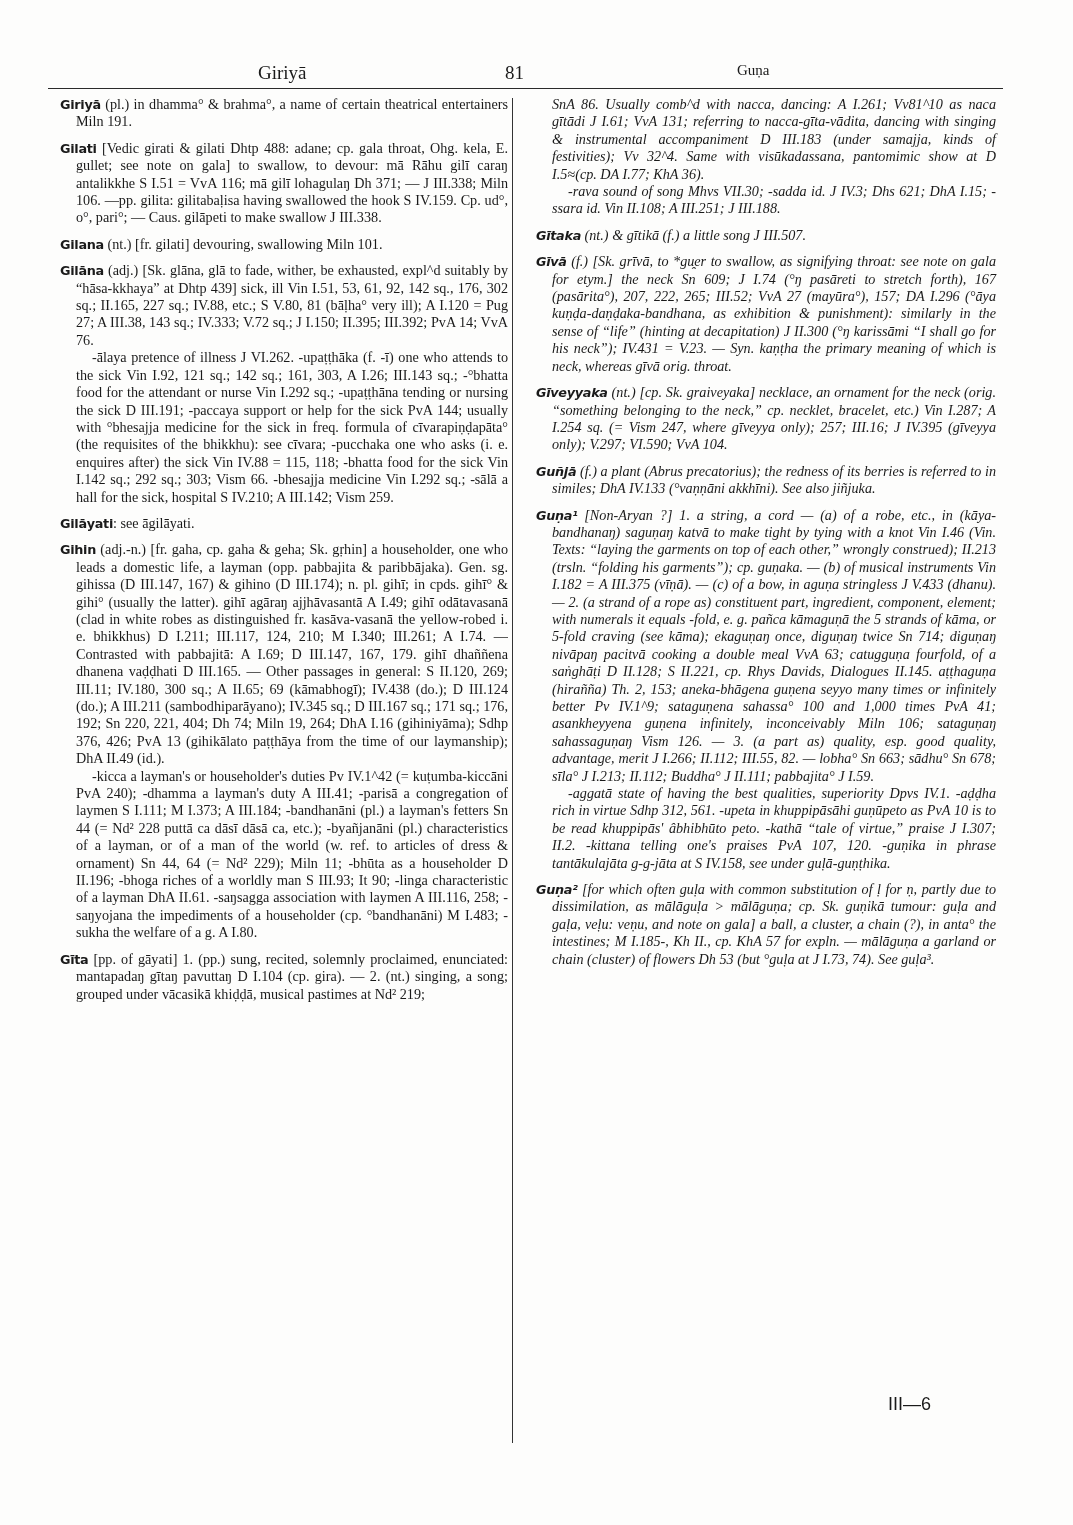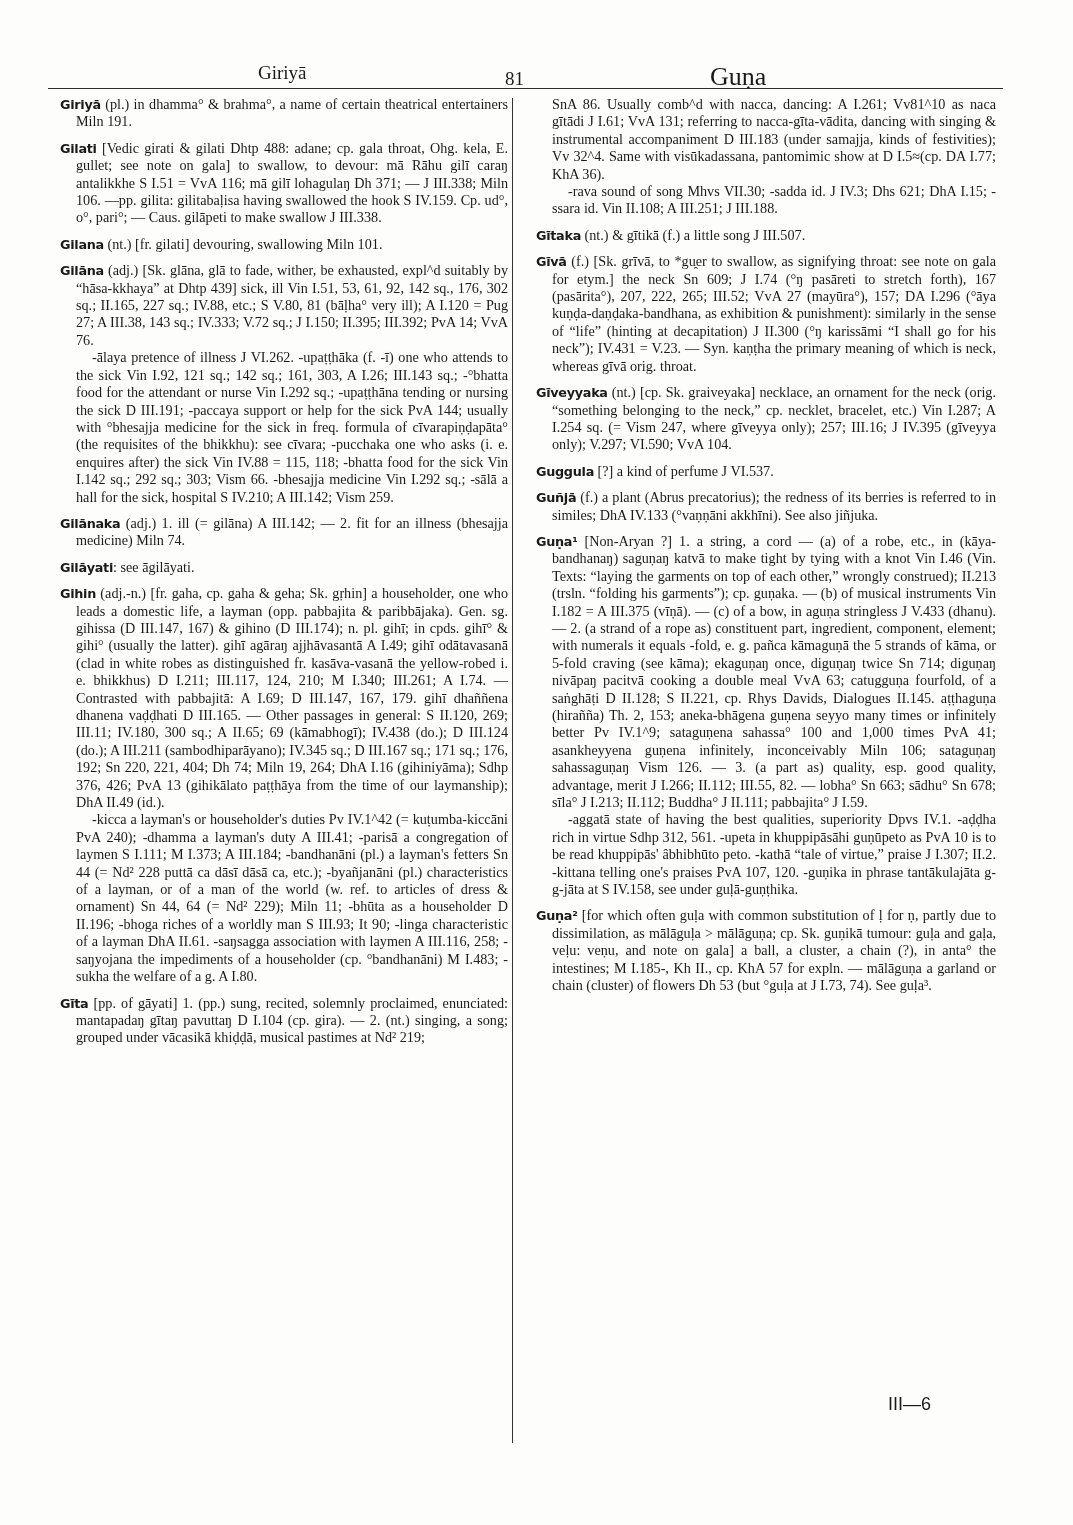--- a/index.html
+++ b/index.html
@@ -1,25 +1,25 @@
 <!DOCTYPE html>
 <html><head>
 <meta charset="utf-8">
 <style>
   html, body { margin: 0; padding: 0; background: #fdfdfc; }
   body { width: 1073px; height: 1525px; position: relative; overflow: hidden;
          font-family: "Liberation Serif", "DejaVu Serif", serif; color: #1a1a1a; }
   .header { position: absolute; top: 58px; left: 48px; width: 955px; height: 30px; }
   .hd-left { position: absolute; left: 210px; top: 4px; font-size: 19px; }
-  .hd-num { position: absolute; left: 457px; top: 4px; font-size: 19px; margin-top: 6px; }
-  .hd-right { position: absolute; left: 662px; top: 4px; font-size: 26px; }
+  .hd-num { position: absolute; left: 457px; top: 4px; font-size: 19px; }
+  .hd-right { position: absolute; left: 689px; top: 4px; font-size: 15px; }
   .rule { position: absolute; top: 88px; left: 48px; width: 955px; height: 0; border-top: 1.6px solid #2a2a2a; }
   .col { position: absolute; top: 96px; width: 448px; font-size: 14.2px; line-height: 17.4px; text-align: justify; }
   .col-left { left: 60px; }
-  .col-right { left: 536px; width: 460px; }
+  .col-right { left: 536px; width: 460px; font-style: italic; }
   .divider { position: absolute; left: 512px; top: 98px; height: 1345px; border-left: 1.4px solid #333; }
   .entry { margin: 0 0 9px 0; padding-left: 16px; text-indent: -16px; }
   .entry.cont { text-indent: 0; padding-left: 16px; }
   .hw { font-family: "DejaVu Sans", sans-serif; font-weight: bold; font-size: 12.8px; letter-spacing: -0.3px; }
   .sub { display: block; text-indent: 16px; }
   .footer-sig { position: absolute; left: 888px; top: 1394px; font-family: "Liberation Sans", sans-serif; font-size: 18px; }
 </style>
 </head>
 <body>
 
@@ -29,30 +29,28 @@
   <span class="hd-right">Guṇa</span>
 </div>
 <div class="rule"></div>
 <div class="divider"></div>
 
 <div class="col col-left">
   <p class="entry"><span class="hw">Giriyā</span><span> (pl.) in dhamma° &amp; brahma°, a name of certain theatrical entertainers Miln 191.</span></p>
   <p class="entry"><span class="hw">Gilati</span><span> [Vedic girati &amp; gilati Dhtp 488: adane; cp. gala throat, Ohg. kela, E. gullet; see note on gala] to swallow, to devour: mā Rāhu gilī caraŋ antalikkhe S I.51 = VvA 116; mā gilī lohagulaŋ Dh 371; — J III.338; Miln 106. —pp. gilita: gilitabaḷisa having swallowed the hook S IV.159. Cp. ud°, o°, pari°; — Caus. gilāpeti to make swallow J III.338.</span></p>
   <p class="entry"><span class="hw">Gilana</span><span> (nt.) [fr. gilati] devouring, swallowing Miln 101.</span></p>
   <p class="entry"><span class="hw">Gilāna</span><span> (adj.) [Sk. glāna, glā to fade, wither, be exhausted, expl^d suitably by “hāsa-kkhaya” at Dhtp 439] sick, ill Vin I.51, 53, 61, 92, 142 sq., 176, 302 sq.; II.165, 227 sq.; IV.88, etc.; S V.80, 81 (bāḷha° very ill); A I.120 = Pug 27; A III.38, 143 sq.; IV.333; V.72 sq.; J I.150; II.395; III.392; PvA 14; VvA 76.</span><span class="sub">-ālaya pretence of illness J VI.262. -upaṭṭhāka (f. -ī) one who attends to the sick Vin I.92, 121 sq.; 142 sq.; 161, 303, A I.26; III.143 sq.; -°bhatta food for the attendant or nurse Vin I.292 sq.; -upaṭṭhāna tending or nursing the sick D III.191; -paccaya support or help for the sick PvA 144; usually with °bhesajja medicine for the sick in freq. formula of cīvarapiṇḍapāta° (the requisites of the bhikkhu): see cīvara; -pucchaka one who asks (i. e. enquires after) the sick Vin IV.88 = 115, 118; -bhatta food for the sick Vin I.142 sq.; 292 sq.; 303; Vism 66. -bhesajja medicine Vin I.292 sq.; -sālā a hall for the sick, hospital S IV.210; A III.142; Vism 259.</span></p>
-  <p class="entry"><span class="hw">Gilānaka</span><span> (adj.) 1. ill (= gilāna) A III.142; — 2. fit for an illness (bhesajja medicine) Miln 74.</span></p>
   <p class="entry"><span class="hw">Gilāyati</span><span>: see āgilāyati.</span></p>
   <p class="entry"><span class="hw">Gihin</span><span> (adj.-n.) [fr. gaha, cp. gaha &amp; geha; Sk. gṛhin] a householder, one who leads a domestic life, a layman (opp. pabbajita &amp; paribbājaka). Gen. sg. gihissa (D III.147, 167) &amp; gihino (D III.174); n. pl. gihī; in cpds. gihī° &amp; gihi° (usually the latter). gihī agāraŋ ajjhāvasantā A I.49; gihī odātavasanā (clad in white robes as distinguished fr. kasāva-vasanā the yellow-robed i. e. bhikkhus) D I.211; III.117, 124, 210; M I.340; III.261; A I.74. — Contrasted with pabbajitā: A I.69; D III.147, 167, 179. gihī dhaññena dhanena vaḍḍhati D III.165. — Other passages in general: S II.120, 269; III.11; IV.180, 300 sq.; A II.65; 69 (kāmabhogī); IV.438 (do.); D III.124 (do.); A III.211 (sambodhiparāyano); IV.345 sq.; D III.167 sq.; 171 sq.; 176, 192; Sn 220, 221, 404; Dh 74; Miln 19, 264; DhA I.16 (gihiniyāma); Sdhp 376, 426; PvA 13 (gihikālato paṭṭhāya from the time of our laymanship); DhA II.49 (id.).</span><span class="sub">-kicca a layman's or householder's duties Pv IV.1^42 (= kuṭumba-kiccāni PvA 240); -dhamma a layman's duty A III.41; -parisā a congregation of laymen S I.111; M I.373; A III.184; -bandhanāni (pl.) a layman's fetters Sn 44 (= Nd² 228 puttā ca dāsī dāsā ca, etc.); -byañjanāni (pl.) characteristics of a layman, or of a man of the world (w. ref. to articles of dress &amp; ornament) Sn 44, 64 (= Nd² 229); Miln 11; -bhūta as a householder D II.196; -bhoga riches of a worldly man S III.93; It 90; -linga characteristic of a layman DhA II.61. -saŋsagga association with laymen A III.116, 258; -saŋyojana the impediments of a householder (cp. °bandhanāni) M I.483; -sukha the welfare of a g. A I.80.</span></p>
   <p class="entry"><span class="hw">Gīta</span><span> [pp. of gāyati] 1. (pp.) sung, recited, solemnly proclaimed, enunciated: mantapadaŋ gītaŋ pavuttaŋ D I.104 (cp. gira). — 2. (nt.) singing, a song; grouped under vācasikā khiḍḍā, musical pastimes at Nd² 219;</span></p>
 </div>
 
 <div class="col col-right">
   <p class="entry cont"><span>SnA 86. Usually comb^d with nacca, dancing: A I.261; Vv81^10 as naca gītādi J I.61; VvA 131; referring to nacca-gīta-vādita, dancing with singing &amp; instrumental accompaniment D III.183 (under samajja, kinds of festivities); Vv 32^4. Same with visūkadassana, pantomimic show at D I.5≈(cp. DA I.77; KhA 36).</span><span class="sub">-rava sound of song Mhvs VII.30; -sadda id. J IV.3; Dhs 621; DhA I.15; -ssara id. Vin II.108; A III.251; J III.188.</span></p>
   <p class="entry"><span class="hw">Gītaka</span><span> (nt.) &amp; gītikā (f.) a little song J III.507.</span></p>
   <p class="entry"><span class="hw">Gīvā</span><span> (f.) [Sk. grīvā, to *gu̯er to swallow, as signifying throat: see note on gala for etym.] the neck Sn 609; J I.74 (°ŋ pasāreti to stretch forth), 167 (pasārita°), 207, 222, 265; III.52; VvA 27 (mayūra°), 157; DA I.296 (°āya kuṇḍa-daṇḍaka-bandhana, as exhibition &amp; punishment): similarly in the sense of “life” (hinting at decapitation) J II.300 (°ŋ karissāmi “I shall go for his neck”); IV.431 = V.23. — Syn. kaṇṭha the primary meaning of which is neck, whereas gīvā orig. throat.</span></p>
   <p class="entry"><span class="hw">Gīveyyaka</span><span> (nt.) [cp. Sk. graiveyaka] necklace, an ornament for the neck (orig. “something belonging to the neck,” cp. necklet, bracelet, etc.) Vin I.287; A I.254 sq. (= Vism 247, where gīveyya only); 257; III.16; J IV.395 (gīveyya only); V.297; VI.590; VvA 104.</span></p>
-  <p class="entry"><span class="hw">Guggula</span><span> [?] a kind of perfume J VI.537.</span></p>
   <p class="entry"><span class="hw">Guñjā</span><span> (f.) a plant (Abrus precatorius); the redness of its berries is referred to in similes; DhA IV.133 (°vaṇṇāni akkhīni). See also jiñjuka.</span></p>
   <p class="entry"><span class="hw">Guṇa¹</span><span> [Non-Aryan ?] 1. a string, a cord — (a) of a robe, etc., in (kāya-bandhanaŋ) saguṇaŋ katvā to make tight by tying with a knot Vin I.46 (Vin. Texts: “laying the garments on top of each other,” wrongly construed); II.213 (trsln. “folding his garments”); cp. guṇaka. — (b) of musical instruments Vin I.182 = A III.375 (vīṇā). — (c) of a bow, in aguṇa stringless J V.433 (dhanu).— 2. (a strand of a rope as) constituent part, ingredient, component, element; with numerals it equals -fold, e. g. pañca kāmaguṇā the 5 strands of kāma, or 5-fold craving (see kāma); ekaguṇaŋ once, diguṇaŋ twice Sn 714; diguṇaŋ nivāpaŋ pacitvā cooking a double meal VvA 63; catugguṇa fourfold, of a saṅghāṭi D II.128; S II.221, cp. Rhys Davids, Dialogues II.145. aṭṭhaguṇa (hirañña) Th. 2, 153; aneka-bhāgena guṇena seyyo many times or infinitely better Pv IV.1^9; sataguṇena sahassa° 100 and 1,000 times PvA 41; asankheyyena guṇena infinitely, inconceivably Miln 106; sataguṇaŋ sahassaguṇaŋ Vism 126. — 3. (a part as) quality, esp. good quality, advantage, merit J I.266; II.112; III.55, 82. — lobha° Sn 663; sādhu° Sn 678; sīla° J I.213; II.112; Buddha° J II.111; pabbajita° J I.59.</span><span class="sub">-aggatā state of having the best qualities, superiority Dpvs IV.1. -aḍḍha rich in virtue Sdhp 312, 561. -upeta in khuppipāsāhi guṇūpeto as PvA 10 is to be read khuppipās' âbhibhūto peto. -kathā “tale of virtue,” praise J I.307; II.2. -kittana telling one's praises PvA 107, 120. -guṇika in phrase tantākulajāta g-g-jāta at S IV.158, see under guḷā-guṇṭhika.</span></p>
   <p class="entry"><span class="hw">Guṇa²</span><span> [for which often guḷa with common substitution of ḷ for ṇ, partly due to dissimilation, as mālāguḷa &gt; mālāguṇa; cp. Sk. guṇikā tumour: guḷa and gaḷa, veḷu: veṇu, and note on gala] a ball, a cluster, a chain (?), in anta° the intestines; M I.185-, Kh II., cp. KhA 57 for expln. — mālāguṇa a garland or chain (cluster) of flowers Dh 53 (but °guḷa at J I.73, 74). See guḷa³.</span></p>
 </div>
 
 <div class="footer-sig">III—6</div>
 
 </body></html>

